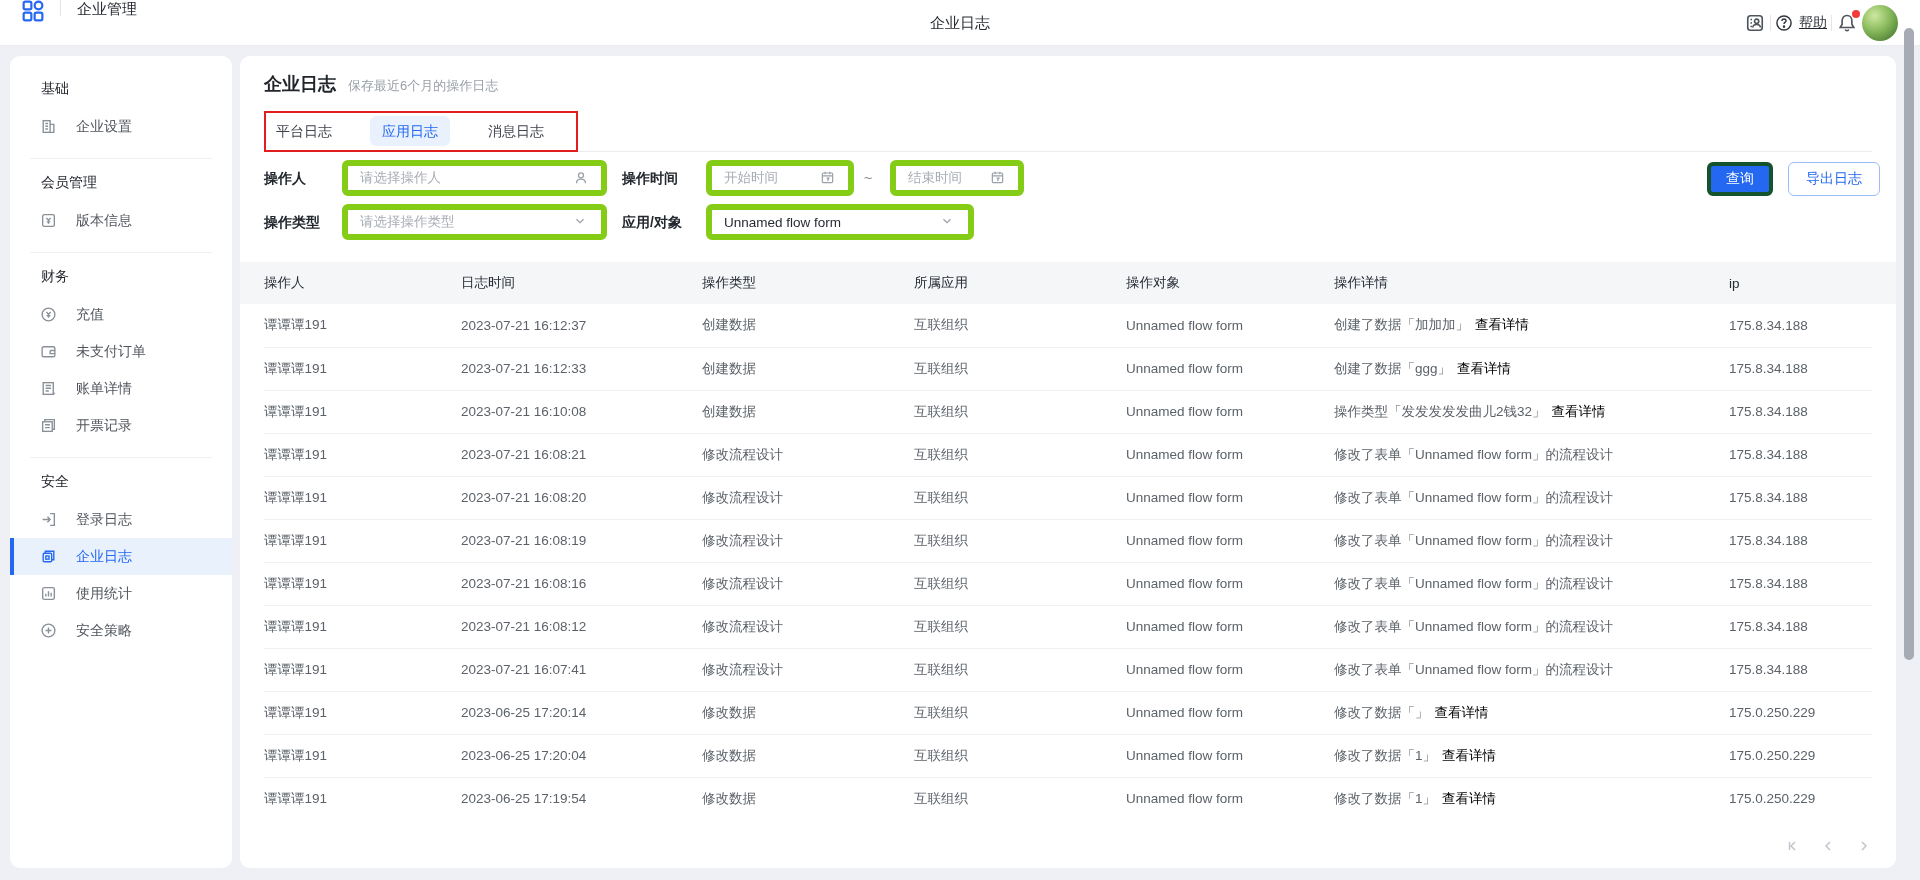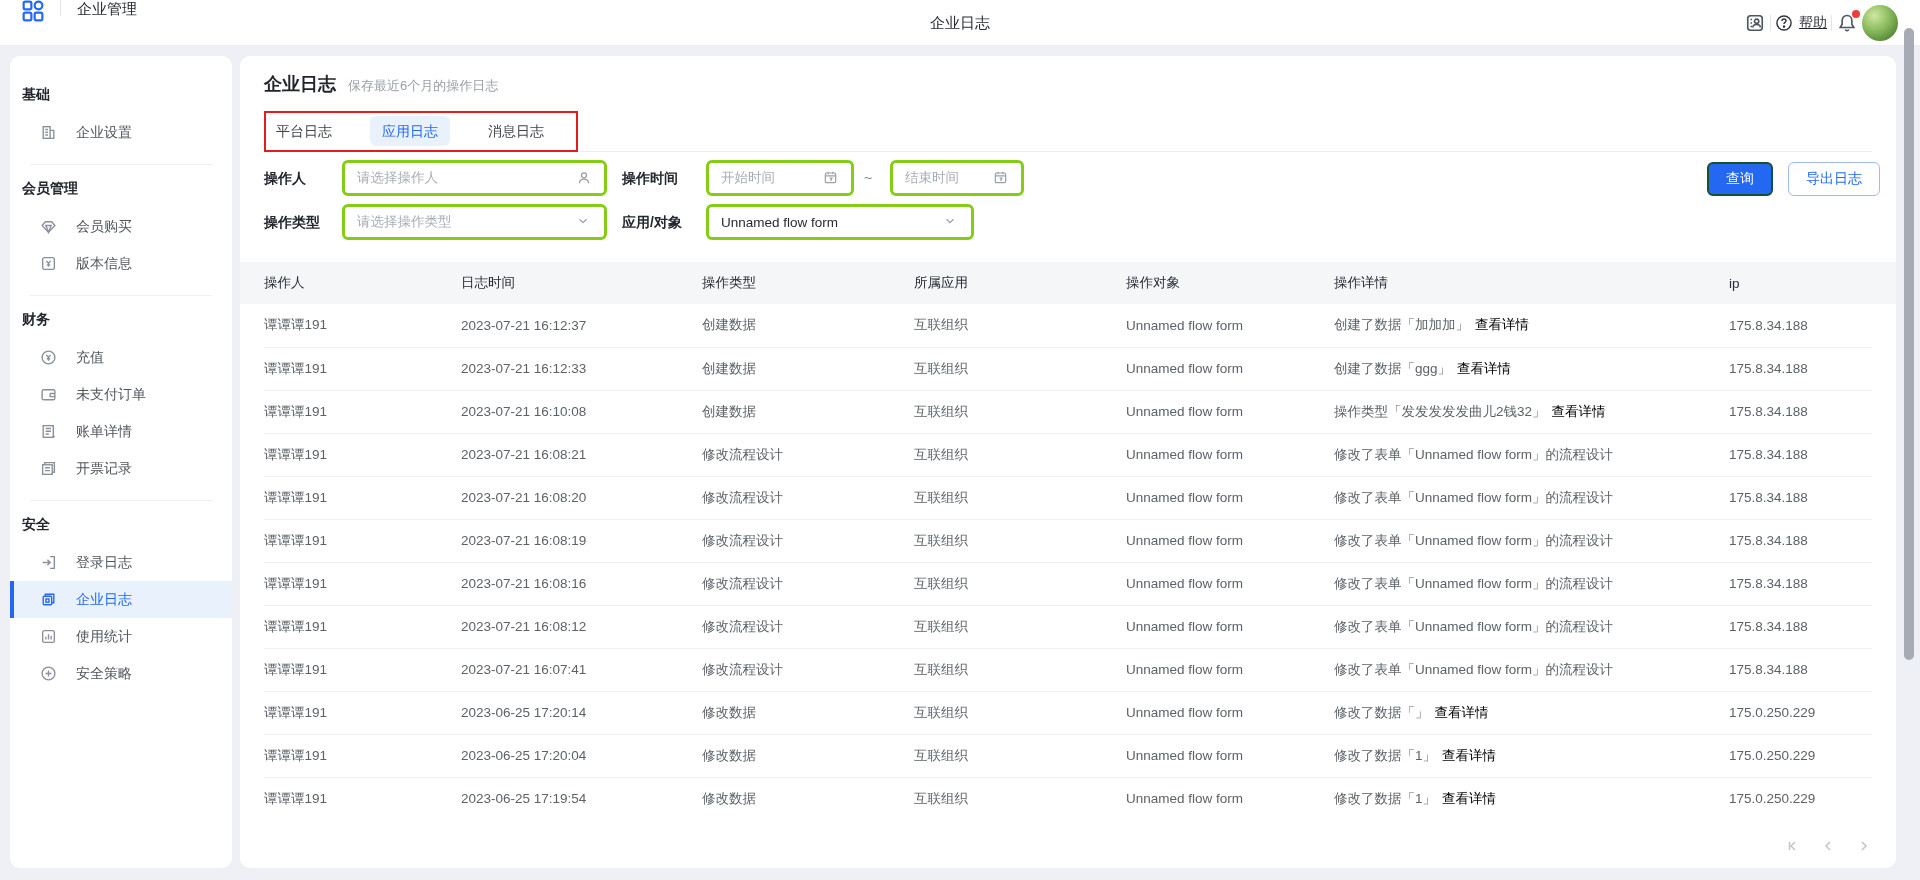--- a/index.html
+++ b/index.html
@@ -22,22 +22,22 @@
   .tb-icon { width:22px; height:22px; color:#4e545c; display:flex; align-items:center; justify-content:center; cursor:pointer; }
   .tb-help { display:flex; align-items:center; gap:6px; color:#33373d; cursor:pointer; font-size:14px; }
   .bell-wrap { position:relative; }
   .bell-dot { position:absolute; top:-2px; right:-2px; width:8px; height:8px; border-radius:50%; background:#f23c3c; }
   .avatar { width:36px; height:36px; border-radius:50%;
     background:radial-gradient(circle at 35% 30%, #cfe7a0 0%, #8fbf62 40%, #5c8f3d 75%, #3f6e2a 100%); }
 
   
   .sidebar { position:absolute; left:10px; top:56px; width:222px; height:812px;
     background:#fff; border-radius:10px; padding-top:22px; overflow:hidden; }
-  .side-header { height:20px; line-height:20px; margin:6px 0 10px; padding:0 12px;
-    font-weight:bold; font-size:14px; color:#23272e; }
+  .side-header { height:20px; line-height:20px; margin:0 0 10px; padding:0 31px;
+    font-weight:normal; font-size:14px; color:#23272e; }
   .side-item { height:37px; display:flex; align-items:center; gap:19px; padding:0 0 0 30px;
     color:#51565e; cursor:pointer; position:relative; }
   .side-item .s-ico { color:#8a9099; width:17px; height:17px; flex:0 0 17px; }
   .side-item.active { background:#e9f1fd; color:#2468f2; }
   .side-item.active .s-ico { color:#2468f2; }
   .side-item.active::before { content:""; position:absolute; left:0; top:0; bottom:0; width:4px; background:#2468f2; }
   .side-divider { height:1px; background:#eef0f2; margin:13px 20px; }
 
   
   .main { position:absolute; left:240px; top:56px; width:1656px; height:812px;
@@ -48,29 +48,29 @@
 
   .tabs { position:absolute; left:24px; right:24px; top:55px; height:41px;
     border-bottom:1px solid #ebedf0; display:flex; align-items:center; column-gap:26px; }
   .tab { padding:0 12px; height:30px; line-height:30px; border-radius:6px; color:#40454d; cursor:pointer; font-size:14px; }
   .tab.active { background:#e9f1fd; color:#2468f2; }
   .annotation-box { position:absolute; left:24px; top:55px; width:314px; height:41px;
     border:2.5px solid #e01e1e; pointer-events:none; z-index:5; }
 
   
   .f-label { position:absolute; height:36px; line-height:36px; font-weight:600; font-size:14px; color:#23272e; }
-  .f-box { position:absolute; height:36px; border:3px solid #84cc16; border-radius:6px;
+  .f-box { position:absolute; height:36px; border:6px solid #84cc16; border-radius:6px;
     background:#fff; display:flex; align-items:center; padding:0 12px; font-size:13.5px; cursor:text; }
   .f-box .ph { color:#a8adb5; flex:1; }
   .f-box .val { color:#272b33; flex:1; }
   .f-box .f-ico { color:#9aa0a8; width:16px; height:16px; flex:0 0 16px; }
   .tilde { position:absolute; height:36px; line-height:36px; color:#7d838b; text-align:center; }
   .btn { position:absolute; height:34px; border-radius:6px; font-size:14px; display:flex;
     align-items:center; justify-content:center; cursor:pointer; }
-  .btn-primary { background:#2468f2; color:#fff; border:2px solid #14532d; }
+  .btn-primary { background:#2468f2; color:#fff; border:4px solid #14532d; }
   .btn-outline { background:#fff; color:#2468f2; border:1px solid #9bbcf8; }
 
   
   .table-wrap { position:absolute; left:0; right:0; top:206px; }
   .thead-bg { position:absolute; left:0; right:0; top:0; height:42px; background:#f5f6f8; }
   table { border-collapse:collapse; table-layout:fixed; width:1608px; margin:0 24px; position:relative; }
   th { height:42px; text-align:left; font-weight:500; font-size:13.5px; color:#272c35; padding:0 8px 0 0; }
   td { height:43px; font-size:13.5px; color:#5c6269; padding:0 8px 0 0; border-bottom:1px solid #eef0f2;
     white-space:nowrap; overflow:hidden; }
   tr:last-child td { border-bottom:none; }
@@ -139,29 +139,20 @@
       <svg width="17" height="17" viewBox="0 0 16 16" fill="none" stroke="currentColor" stroke-width="1.3">
         <rect x="3" y="2.5" width="6.5" height="11"></rect>
           <path d="M9.5 6h3.5v7.5h-3.5M5 5.2h2.5M5 7.8h2.5M5 10.4h2.5"></path>
       </svg>
     </span>
     <span>企业设置</span>
   </div>
   <div class="side-divider"></div>
 
   <div class="side-header">会员管理</div>
-  <div class="side-item">
-    <span class="s-ico">
-      <svg width="17" height="17" viewBox="0 0 16 16" fill="none" stroke="currentColor" stroke-width="1.3">
-        <path d="M8 13.5 2 7l3-3.5h6L14 7z"></path>
-          <path d="M5.5 7 8 13.5 10.5 7z"></path>
-      </svg>
-    </span>
-    <span>会员购买</span>
-  </div>
   <div class="side-item">
     <span class="s-ico">
       <svg width="17" height="17" viewBox="0 0 16 16" fill="none" stroke="currentColor" stroke-width="1.3">
         <rect x="2.5" y="2.5" width="11" height="11" rx="1.5"></rect>
           <path d="M6 5.5 8 8l2-2.5M8 8v3M6.3 9.3h3.4"></path>
       </svg>
     </span>
     <span>版本信息</span>
   </div>
   <div class="side-divider"></div>

